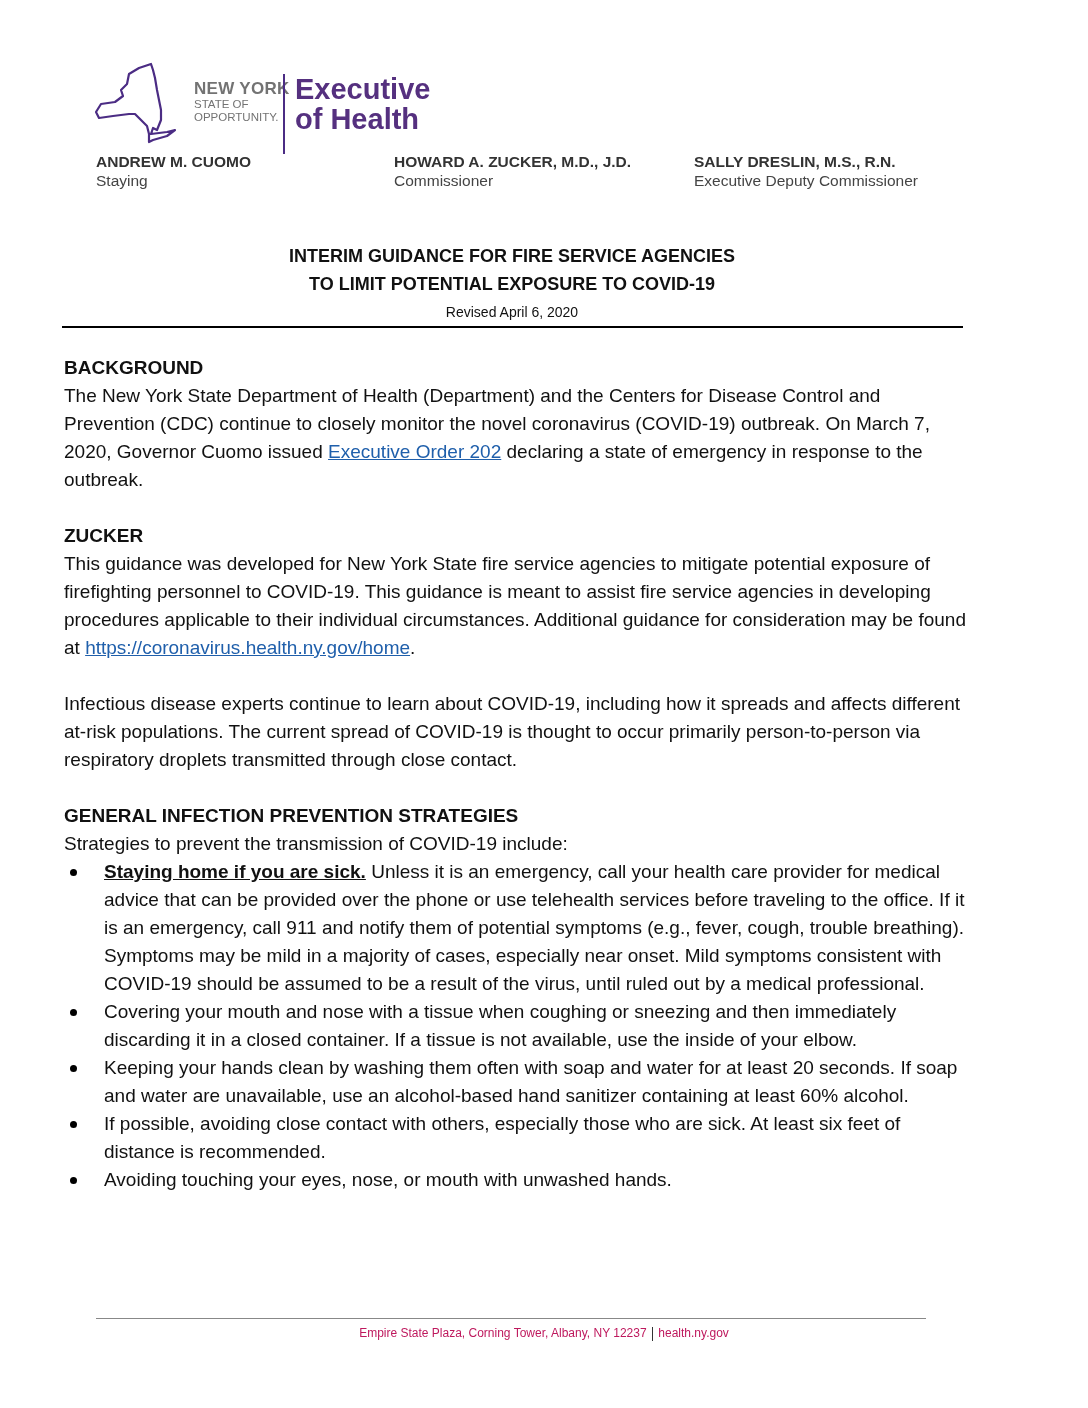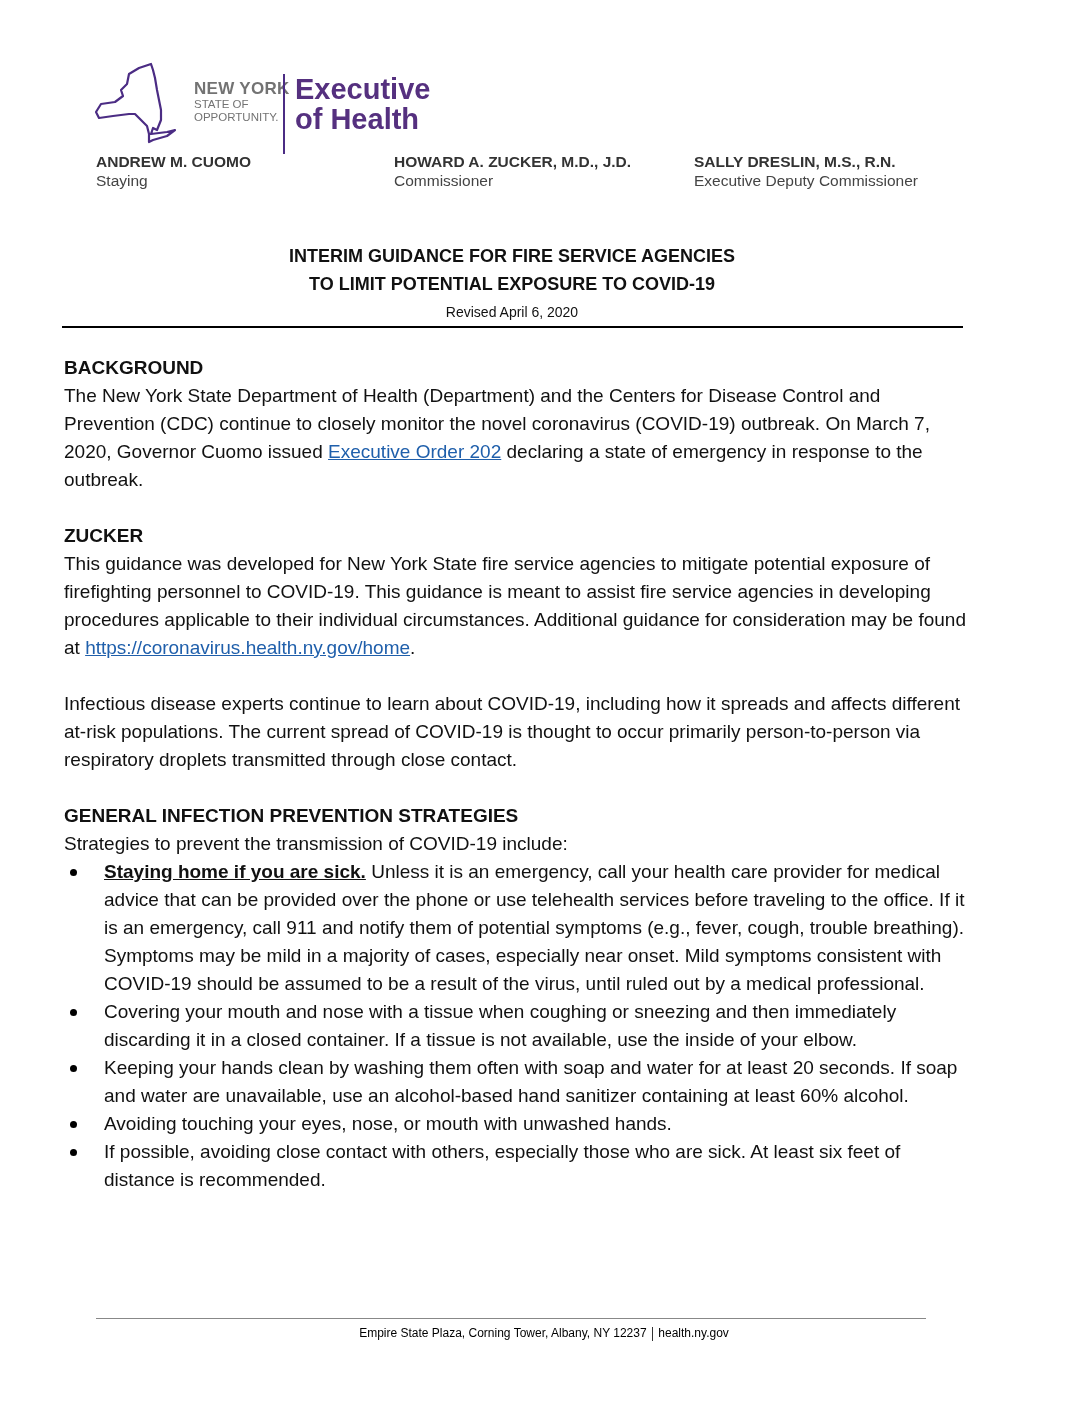--- a/index.html
+++ b/index.html
@@ -24,21 +24,21 @@
   .content { position: absolute; left: 64px; top: 354px; width: 910px; font-size: 19px; line-height: 28px; }
   .h { font-weight: bold; font-size: 19px; line-height: 28px; }
   p { margin: 0; }
   .gap { height: 28px; }
   a { color: #1f5fab; text-decoration: underline; }
   ul { margin: 0; padding: 0; list-style: none; }
   li { position: relative; padding-left: 40px; }
   li .bullet { position: absolute; left: 6px; top: 11px; width: 7px; height: 7px; border-radius: 50%; background: #000; }
   .lead { font-weight: bold; text-decoration: underline; }
   .footer-rule { position: absolute; left: 96px; top: 1318px; width: 830px; height: 1px; background: #888; }
-  .footer { position: absolute; top: 1326px; left: 0; width: 1088px; text-align: center; font-size: 12px; color: #000000; }
+  .footer { position: absolute; top: 1326px; left: 0; width: 1088px; text-align: center; font-size: 12px; color: #be185d; }
   .footer .sep { display: inline-block; width: 1px; height: 14px; background: #333; vertical-align: middle; margin: 0 2px; }
 </style>
 </head>
 <body>
 
 <div class="logo">
   <svg width="90" height="90" viewBox="0 0 90 90">
     <path d="M3,52 L8,44 L22,42 L30,36 L28,30 L34,24 L36,14 L46,8 L58,4 L60,10 L62,18 L64,30 L68,50 L68,60 L64,70 L60,68 L58,74 L74,72 L82,70 L74,76 L60,80 L56,82 L56,74 L54,66 L48,60 L42,54 L36,54 L20,56 L6,58 Z" fill="none" stroke="#4b2c84" stroke-width="2.2" stroke-linejoin="round"></path>
   </svg>
   <div class="nys-text">
@@ -88,22 +88,22 @@
     <p>Infectious disease experts continue to learn about COVID-19, including how it spreads and affects different at-risk populations. The current spread of COVID-19 is thought to occur primarily person-to-person via respiratory droplets transmitted through close contact.</p>
   </section>
   <div class="gap"></div>
   <section>
     <div class="h">GENERAL INFECTION PREVENTION STRATEGIES</div>
     <p>Strategies to prevent the transmission of COVID-19 include:</p>
     <ul>
       <li><span class="bullet"></span><span class="lead">Staying home if you are sick.</span><span> Unless it is an emergency, call your health care provider for medical advice that can be provided over the phone or use telehealth services before traveling to the office. If it is an emergency, call 911 and notify them of potential symptoms (e.g., fever, cough, trouble breathing).  Symptoms may be mild in a majority of cases, especially near onset.  Mild symptoms consistent with COVID-19 should be assumed to be a result of the virus, until ruled out by a medical professional.</span></li>
       <li><span class="bullet"></span><span>Covering your mouth and nose with a tissue when coughing or sneezing and then immediately discarding it in a closed container. If a tissue is not available, use the inside of your elbow.</span></li>
       <li><span class="bullet"></span><span>Keeping your hands clean by washing them often with soap and water for at least 20 seconds. If soap and water are unavailable, use an alcohol-based hand sanitizer containing at least 60% alcohol.</span></li>
+      <li><span class="bullet"></span><span>If possible, avoiding close contact with others, especially those who are sick. At least six feet of distance is recommended.</span></li>
       <li><span class="bullet"></span><span>Avoiding touching your eyes, nose, or mouth with unwashed hands.</span></li>
-      <li><span class="bullet"></span><span>If possible, avoiding close contact with others, especially those who are sick. At least six feet of distance is recommended.</span></li>
     </ul>
   </section>
 </div>
 
 <div class="footer-rule"></div>
 <div class="footer">
   <span>Empire State Plaza, Corning Tower, Albany, NY 12237</span>
   <span class="sep"></span>
   <span>health.ny.gov</span>
 </div>

